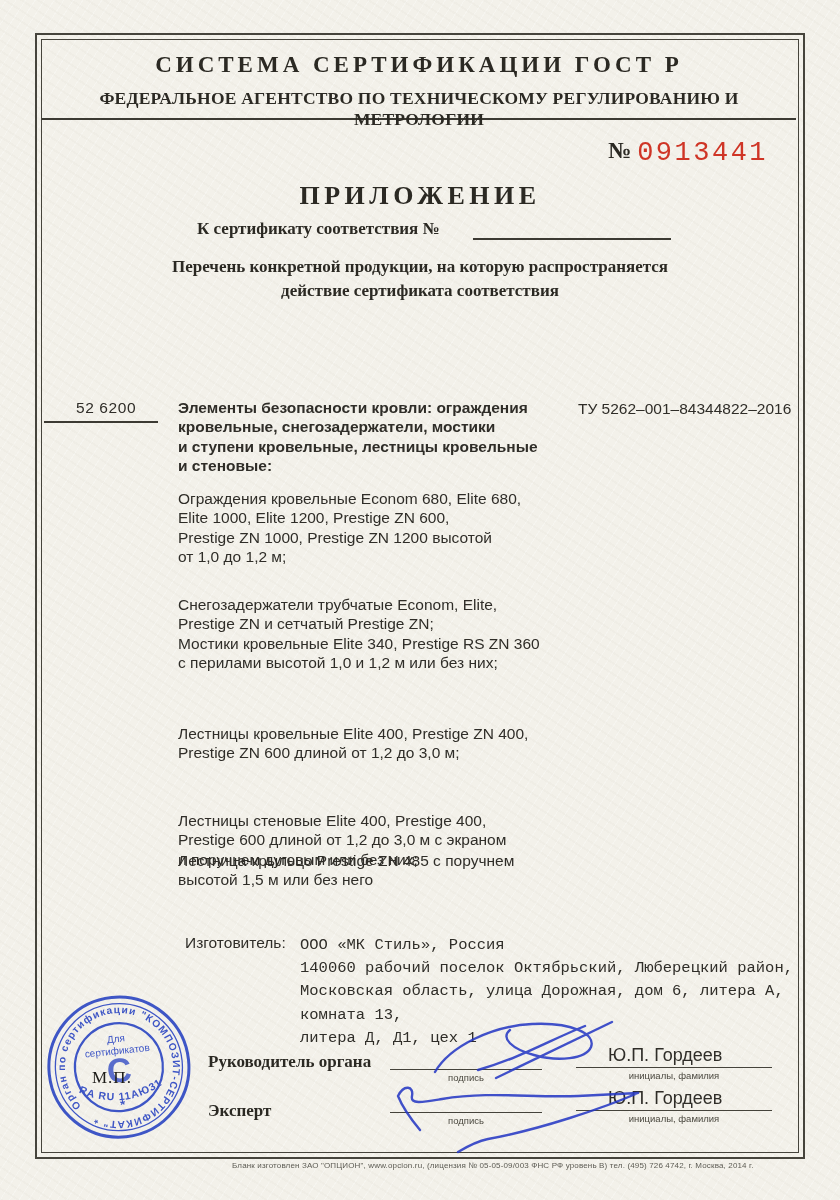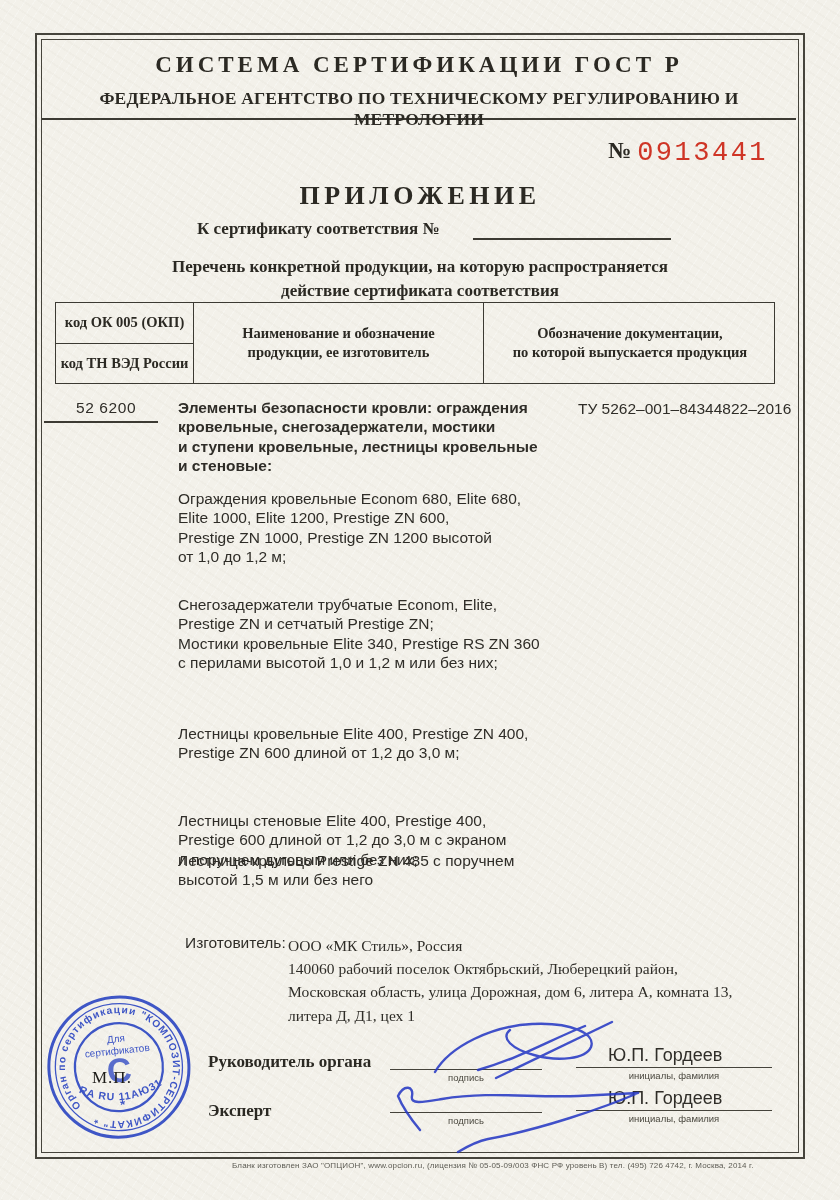--- a/index.html
+++ b/index.html
@@ -37,21 +37,21 @@
   
   .code{position:absolute;left:76px;top:399px;font-family:"Liberation Sans", sans-serif;font-size:15.5px;letter-spacing:.6px;color:#2f2d28;}
   .code-underline{position:absolute;left:44px;top:421px;width:114px;height:1.5px;background:#3c3a33;}
   .docref{position:absolute;left:578px;top:400px;font-family:"Liberation Sans", sans-serif;font-size:15.5px;color:#2f2d28;}
   .para{position:absolute;left:178px;width:385px;font-family:"Liberation Sans", sans-serif;font-size:15.5px;line-height:19.4px;white-space:pre-line;color:#2f2d28;}
   .para.bold{font-weight:bold;}
   .p-intro{top:398px;} .p1{top:489px;} .p2{top:595px;} .p3{top:634px;} .p4{top:691px;}
   .p5{top:724px;} .p6{top:811px;} .p7{top:851px;}
   
   .manu-label{position:absolute;left:185px;top:934px;font-family:"Liberation Sans", sans-serif;font-size:15.5px;color:#2f2d28;}
-  .manu-text{position:absolute;left:288px;top:934px;width:500px;font-family:Liberation Serif, serif;font-size:15.5px;line-height:23.2px;white-space:pre-line;color:#2f2d28;}
+  .manu-text{position:absolute;left:300px;top:934px;width:500px;font-family:Liberation Mono, monospace;font-size:15.5px;line-height:23.2px;white-space:pre-line;color:#2f2d28;}
   
   .sig-label{position:absolute;left:208px;font-size:17px;font-weight:bold;color:#2b2923;}
   .sig1-label{top:1052px;} .sig2-label{top:1101px;}
   .rule{position:absolute;height:1.4px;background:#45433b;}
   .sig1-line{left:390px;top:1069px;width:152px;} .sig2-line{left:390px;top:1112px;width:152px;}
   .nline1{left:576px;top:1067px;width:196px;} .nline2{left:576px;top:1110px;width:196px;}
   .cap{position:absolute;font-family:"Liberation Sans", sans-serif;font-size:9.5px;color:#4a483f;text-align:center;}
   .sig1-cap{left:390px;top:1072px;width:152px;} .sig2-cap{left:390px;top:1115px;width:152px;}
   .ncap1{left:576px;top:1070px;width:196px;} .ncap2{left:576px;top:1113px;width:196px;}
   .name{position:absolute;font-family:"Liberation Sans", sans-serif;font-size:18px;color:#2f2d28;}
@@ -87,30 +87,20 @@
   </div>
 
   <div class="title">ПРИЛОЖЕНИЕ</div>
 
   <div class="cert-label">К сертификату соответствия №</div>
   <div class="cert-underline"></div>
 
   <div class="subtitle">Перечень конкретной продукции,  на которую распространяется
 действие сертификата соответствия</div>
 
-  <div class="tbl">
-    <div class="c1">
-      <div class="c1a">код ОК 005 (ОКП)</div>
-      <div class="c1b">код ТН ВЭД России</div>
-    </div>
-    <div class="c2">Наименование и обозначение
-продукции, ее изготовитель</div>
-    <div class="c3">Обозначение документации,
-по которой выпускается продукция</div>
-  </div>
 
   <div class="code">52 6200</div>
   <div class="code-underline"></div>
   <div class="docref">ТУ 5262–001–84344822–2016</div>
 
   <div class="para bold p-intro">Элементы безопасности кровли: ограждения
 кровельные, снегозадержатели, мостики
 и ступени кровельные, лестницы кровельные
 и стеновые:</div>
   <div class="para p1">Ограждения кровельные Econom 680, Elite 680,

